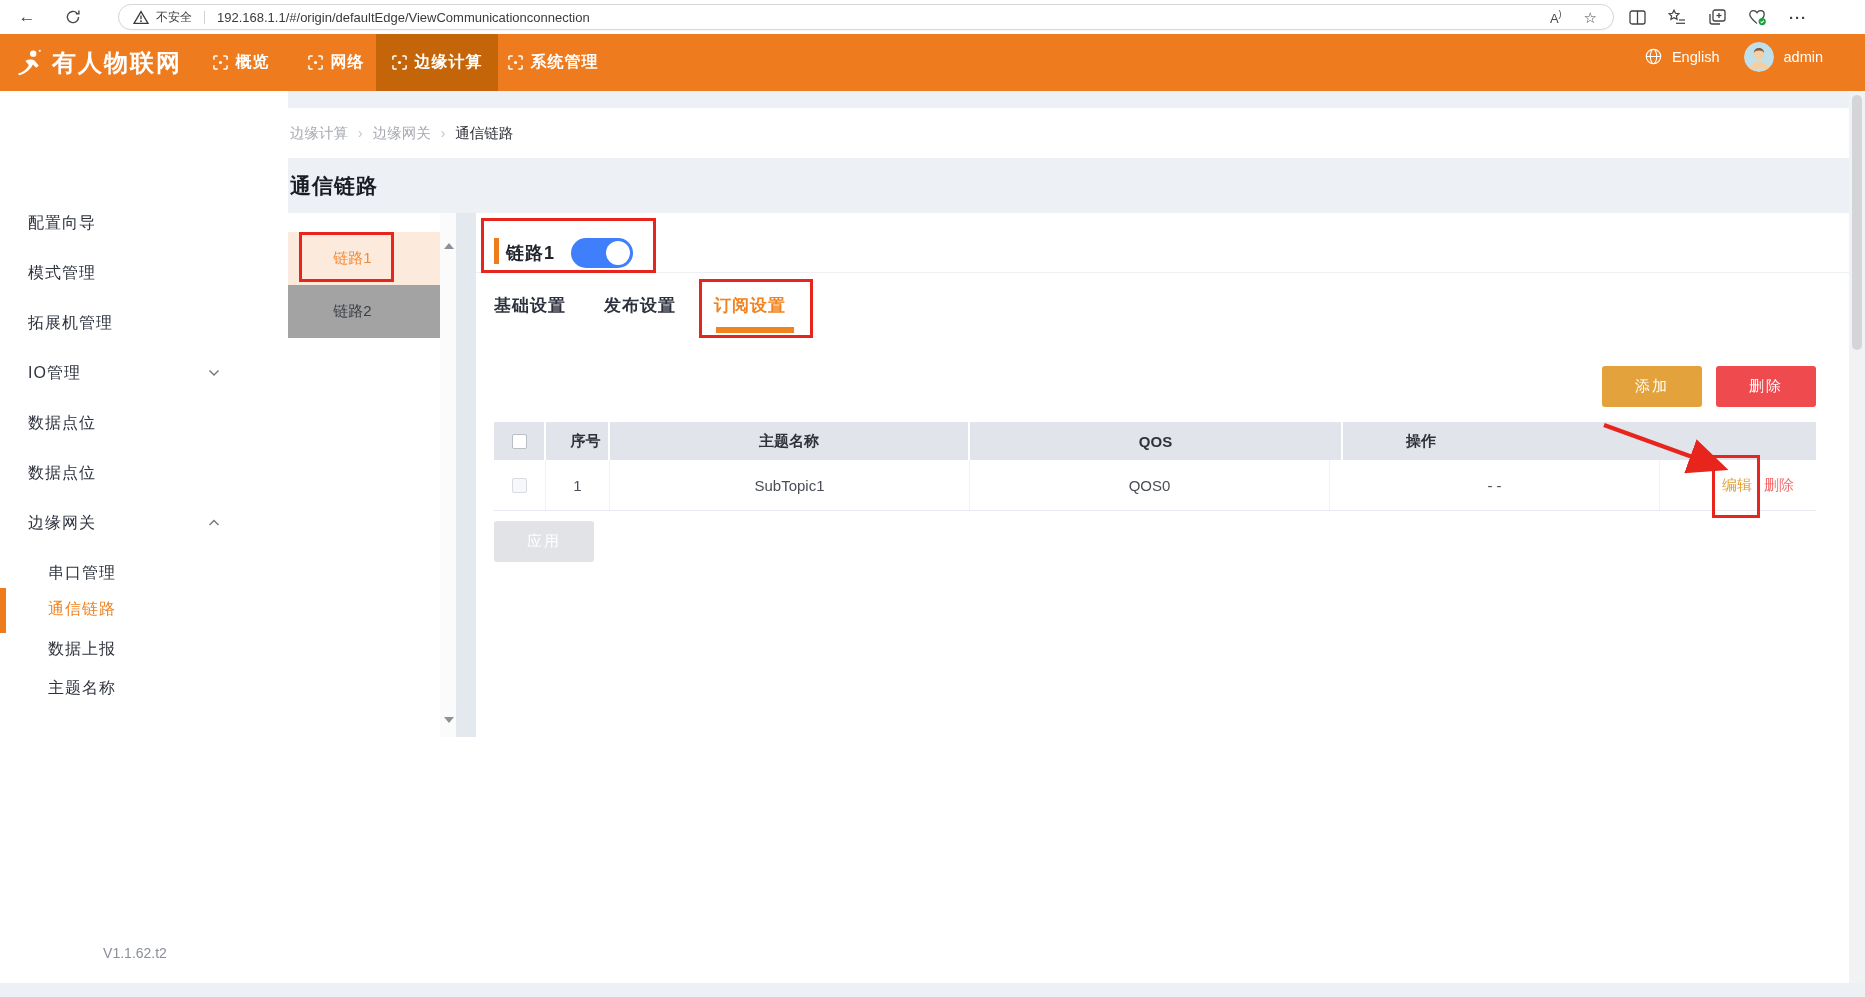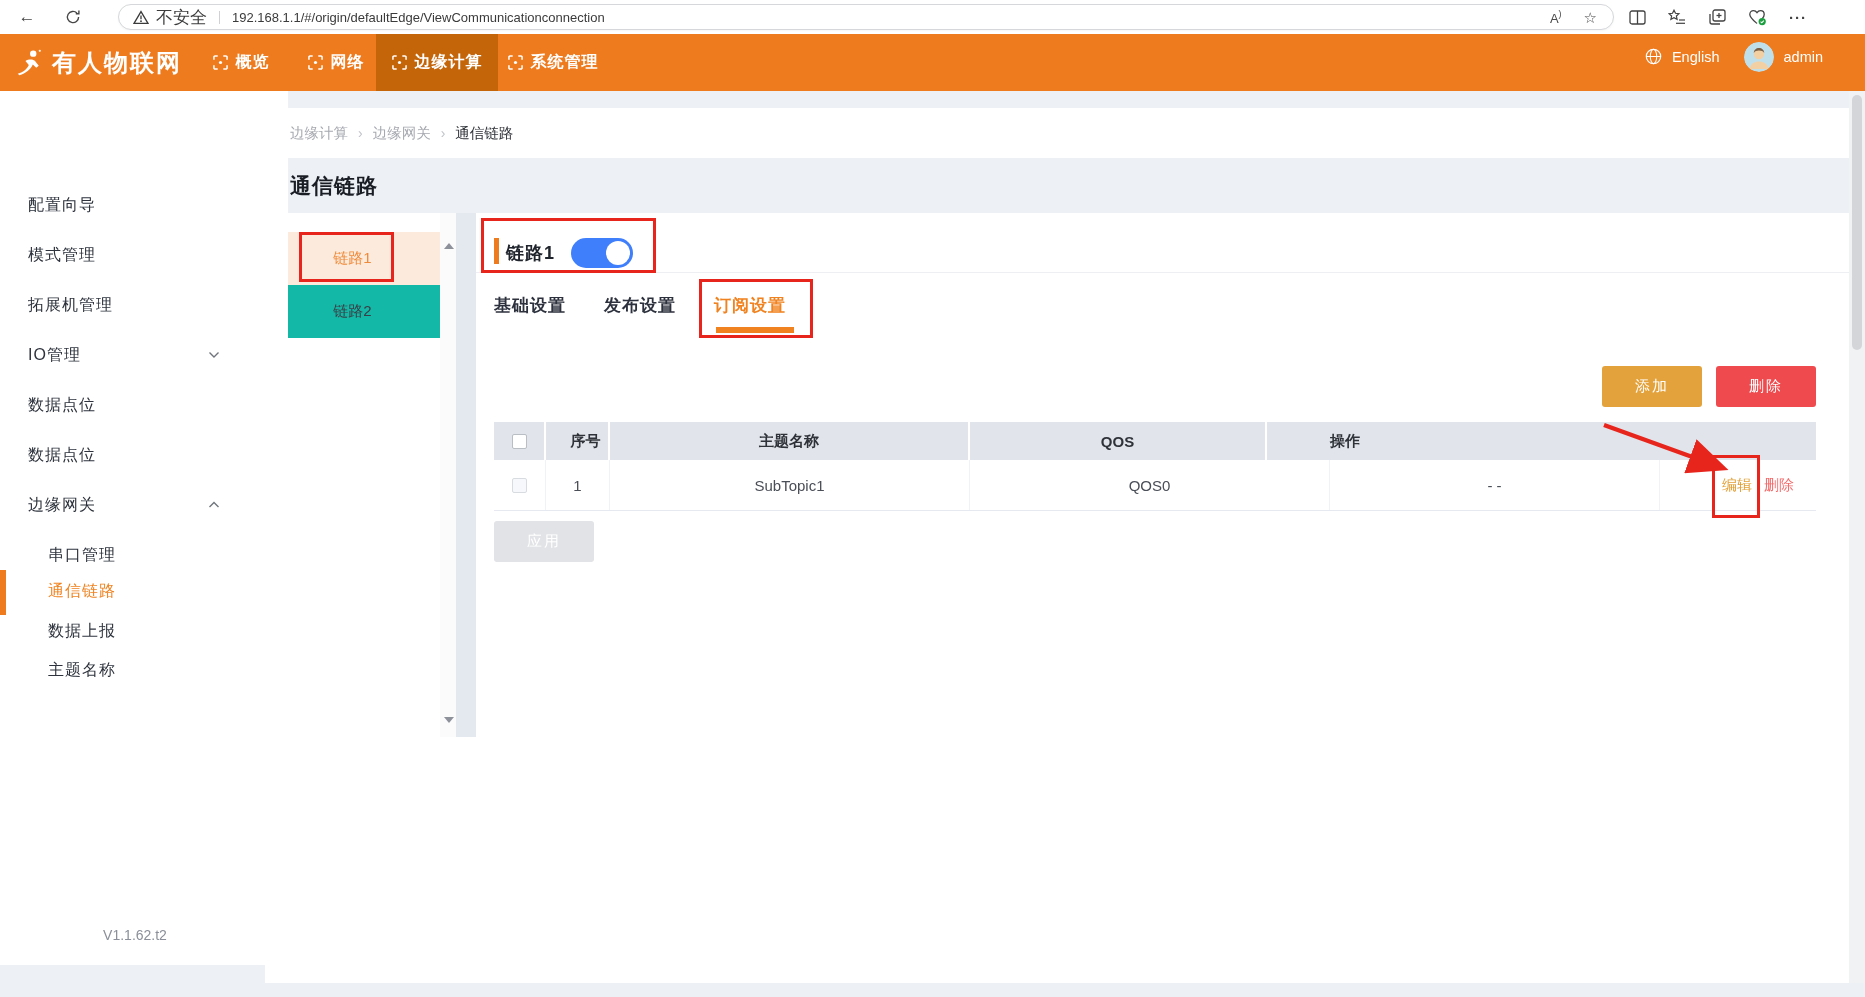--- a/index.html
+++ b/index.html
@@ -10,21 +10,21 @@
   }
   .abs{position:absolute;}
 
   
   .chrome{position:absolute;left:0;top:0;width:1865px;height:34px;background:#ffffff;z-index:30;}
   .chrome .navbtn{position:absolute;top:4px;font-size:17px;color:#474747;width:26px;height:26px;
     display:flex;align-items:center;justify-content:center;cursor:pointer;}
   .addr-pill{position:absolute;left:118px;top:4px;width:1496px;height:26px;background:#fff;
     border:1px solid #d5d7da;border-radius:14px;box-sizing:border-box;
     display:flex;align-items:center;padding:0 14px;box-shadow:0 1px 2px rgba(0,0,0,0.04);}
-  .addr-pill .sec-label{font-size:17px;color:#3c3c3c;margin-left:7px;}
+  .addr-pill .sec-label{font-size:12px;color:#3c3c3c;margin-left:7px;}
   .addr-pill .sep{width:1px;height:13px;background:#cfd1d4;margin:0 12px;}
   .addr-pill .url{font-size:13px;color:#3b3b3b;}
   .pill-right{position:absolute;right:16px;top:0;height:26px;display:flex;align-items:center;gap:22px;}
   .ra-icon{font-size:13px;color:#4a4a4a;display:flex;align-items:flex-start;cursor:pointer;}
   .ra-icon .wave{font-size:9px;margin-top:-2px;}
   .star-icon{font-size:15px;color:#4a4a4a;cursor:pointer;}
   .chrome-ico{position:absolute;top:7px;width:20px;height:20px;display:flex;align-items:center;
     justify-content:center;cursor:pointer;color:#424242;}
   .dots-icon{font-size:15px;font-weight:bold;color:#424242;letter-spacing:1px;}
 
@@ -34,42 +34,42 @@
   .brand-text{color:#fff;font-size:24px;font-weight:bold;letter-spacing:2px;}
   .nav-item{position:absolute;top:0;height:57px;display:flex;align-items:center;justify-content:center;
     gap:8px;cursor:pointer;}
   .nav-item .lbl{color:#fff;font-size:16px;font-weight:bold;letter-spacing:1px;}
   .nav-item.active{background:#c4650a;}
   .nav-right{position:absolute;right:42px;top:0;height:45px;display:flex;align-items:center;gap:10px;}
   .nav-right .lang,.nav-right .user{color:#fff;font-size:14.5px;}
   .avatar{width:30px;height:30px;border-radius:50%;overflow:hidden;margin-left:14px;cursor:pointer;}
 
   
-  .sidebar{position:absolute;left:0;top:73px;width:288px;height:892px;background:#ffffff;z-index:10;text-decoration:underline;}
+  .sidebar{position:absolute;left:0;top:91px;width:288px;height:892px;background:#ffffff;z-index:10;text-decoration:underline;}
   .side-item{position:absolute;left:28px;height:20px;line-height:20px;font-size:16px;letter-spacing:1px;
     color:#2d323c;cursor:pointer;white-space:nowrap;}
   .side-item.sub{left:48px;}
   .side-item.active{color:#f0821f;}
   .side-chevron{position:absolute;left:208px;width:12px;height:8px;cursor:pointer;}
   .active-bar{position:absolute;left:0;top:497px;width:6px;height:45px;background:#ee7b1e;}
   .version{position:absolute;left:15px;bottom:22px;width:240px;text-align:center;
     font-size:14px;color:#8a8f99;}
 
   
   .bc-bar{position:absolute;left:265px;top:108px;width:1584px;height:50px;background:#fff;
     display:flex;align-items:center;padding-left:25px;box-sizing:border-box;gap:10px;}
   .bc-item{font-size:14.5px;color:#a6a9b0;cursor:pointer;}
   .bc-item.current{color:#2f3238;cursor:default;}
   .bc-sep{font-size:14px;color:#c0c3c9;}
   .page-title{position:absolute;left:290px;top:172px;font-size:21px;font-weight:bold;color:#1a1d24;letter-spacing:1px;}
   .card{position:absolute;left:265px;top:213px;width:1584px;height:770px;background:#fff;}
 
   
   .link-item{position:absolute;left:265px;width:175px;height:53px;display:flex;align-items:center;
-    justify-content:center;font-size:15px;color:#3a3e46;cursor:pointer;background:#14b8a6;}
+    justify-content:center;font-size:15px;color:#3a3e46;cursor:pointer;background:#a3a3a3;}
   .link-item.selected{background:#fcebdc;color:#ef8a3a;}
   .list-scroll{position:absolute;left:440px;top:213px;width:16px;height:524px;background:#fbfbfc;}
   .tri-up{position:absolute;left:444px;top:243px;width:0;height:0;cursor:pointer;
     border-left:5px solid transparent;border-right:5px solid transparent;border-bottom:6px solid #8d9199;}
   .tri-down{position:absolute;left:444px;top:717px;width:0;height:0;cursor:pointer;
     border-left:5px solid transparent;border-right:5px solid transparent;border-top:6px solid #8d9199;}
   .list-gap{position:absolute;left:456px;top:213px;width:20px;height:524px;background:#e4e8ef;}
 
   
   .hdr-bar{position:absolute;left:494px;top:238px;width:5px;height:26px;background:#ee7b1e;}
@@ -320,21 +320,21 @@
 <div class="btn btn-add">添加</div>
 <div class="btn btn-del">删除</div>
 
 <div class="table">
   <div class="t-head">
     <div class="cell" style="width:52px;">
       <span class="cb head"></span>
     </div>
     <div class="cell" style="width:64px;padding-left:17px;">序号</div>
     <div class="cell" style="width:360px;">主题名称</div>
-    <div class="cell" style="width:297px;">QOS</div>
+    <div class="cell" style="width:373px;">QOS</div>
     <div class="cell" style="width:156px;">操作</div>
   </div>
   <div class="t-row">
     <div class="cell" style="width:52px;">
       <span class="cb row"></span>
     </div>
     <div class="cell" style="width:64px;">1</div>
     <div class="cell" style="width:360px;">SubTopic1</div>
     <div class="cell" style="width:360px;">QOS0</div>
     <div class="cell remark" style="width:330px;">- -</div>

